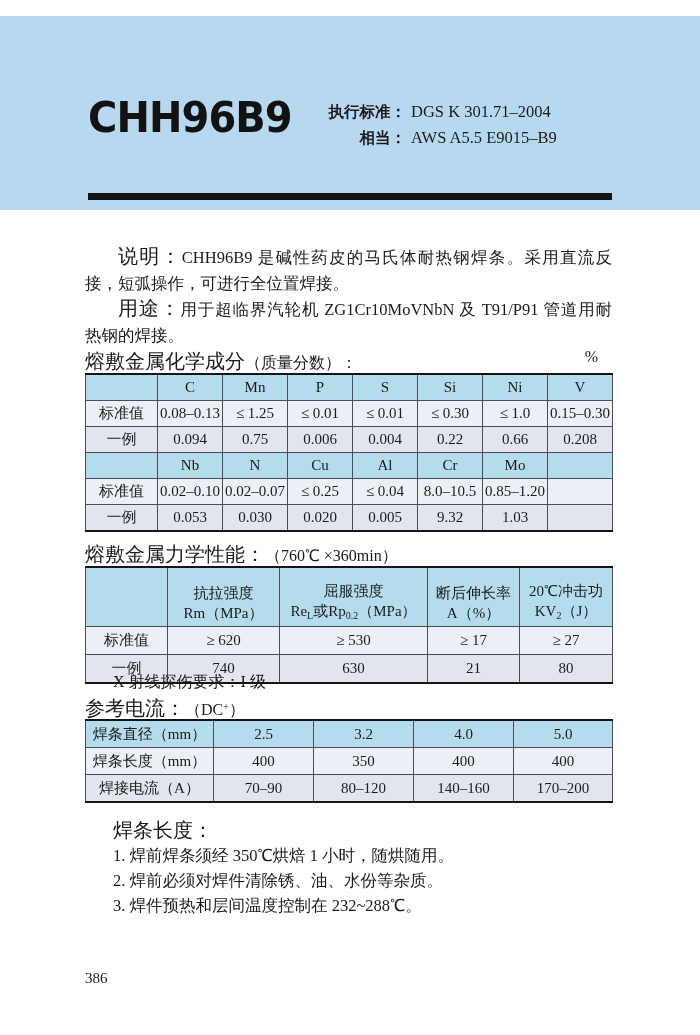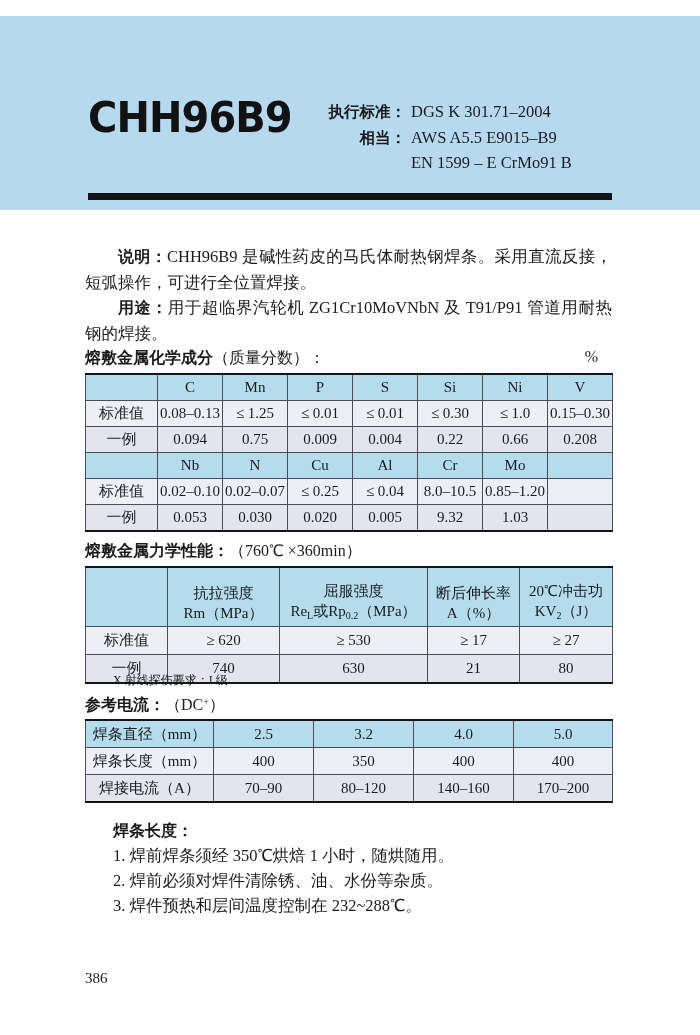--- a/index.html
+++ b/index.html
@@ -26,21 +26,21 @@
   .std-label{
     width:88px;text-align:right;font-family:"Liberation Sans", sans-serif;
     font-weight:bold;font-size:15.5px;
   }
   .std-value{margin-left:5px;font-size:16.5px;}
   .divider{position:absolute;left:88px;top:193px;width:524px;height:7px;background:var(--rule);}
 
   .content{position:absolute;left:85px;top:0;width:527px;}
   .desc{position:absolute;top:244px;left:0;width:527px;font-size:16.5px;line-height:25.5px;text-align:justify;}
   .desc p{margin:0;text-indent:2em;}
-  .b{font-family:"Liberation Sans", sans-serif;font-weight:bold;font-size:16px;}
+  .b{font-family:"Liberation Sans", sans-serif;font-weight:normal;font-size:20px;}
 
   .sec-title{position:absolute;left:0;width:527px;font-size:16.5px;}
   .sec-title .paren{font-size:16px;}
   .unit{position:absolute;right:14px;top:0;font-size:16px;}
 
   table.tbl{
     position:absolute;left:0;border-collapse:collapse;table-layout:fixed;width:527px;
     font-size:15px;text-align:center;
     border-top:2.5px solid var(--rule);border-bottom:2.5px solid var(--rule);
   }
@@ -51,43 +51,39 @@
   .chem-tbl{top:373px;}
   .chem-tbl td{height:25px;}
   .mech-tbl{top:566px;}
   .mech-tbl tr.hd td{height:46px;line-height:20px;padding-top:12px;}
   .mech-tbl tr.ra td,.mech-tbl tr.rb td{height:27px;}
   .cur-tbl{top:719px;}
   .cur-tbl td{height:26px;}
   sub.s{font-size:10px;vertical-align:-3px;}
   sup.s{font-size:10px;vertical-align:5px;}
 
-  .xray{position:absolute;left:28px;top:672px;font-size:12px;}
+  .xray{position:absolute;left:28px;top:672px;font-size:16px;}
   .notes{position:absolute;left:28px;top:818px;font-size:16.5px;line-height:25px;}
   .notes .b{display:block;}
   .page-num{position:absolute;left:85px;top:970px;font-size:15px;}
 </style>
 </head>
 <body>
 
 <div class="band">
   <div class="brand">CHH96B9</div>
   <div class="standards">
     <div class="std-row">
       <span class="std-label">执行标准：</span>
       <span class="std-value">DGS K 301.71–2004</span>
     </div>
     <div class="std-row">
       <span class="std-label">相当：</span>
       <span class="std-value">AWS A5.5  E9015–B9</span>
     </div>
-    <div class="std-row">
-      <span class="std-label"></span>
-      <span class="std-value">EN 1599 – E CrMo91 B</span>
-    </div>
   </div>
 </div>
 <div class="divider"></div>
 
 <div class="content">
 
   <div class="desc">
     <p><span class="b">说明：</span><span>CHH96B9 是碱性药皮的马氏体耐热钢焊条。采用直流反接，短弧操作，可进行全位置焊接。</span></p>
     <p><span class="b">用途：</span><span>用于超临界汽轮机 ZG1Cr10MoVNbN 及 T91/P91 管道用耐热钢的焊接。</span></p>
   </div>
@@ -125,21 +121,21 @@
       <td>≤ 0.01</td>
       <td>≤ 0.01</td>
       <td>≤ 0.30</td>
       <td>≤ 1.0</td>
       <td>0.15–0.30</td>
     </tr>
     <tr class="rb">
       <td>一例</td>
       <td>0.094</td>
       <td>0.75</td>
-      <td>0.009</td>
+      <td>0.006</td>
       <td>0.004</td>
       <td>0.22</td>
       <td>0.66</td>
       <td>0.208</td>
     </tr>
     <tr class="hd">
       <td></td>
       <td>Nb</td>
       <td>N</td>
       <td>Cu</td>

